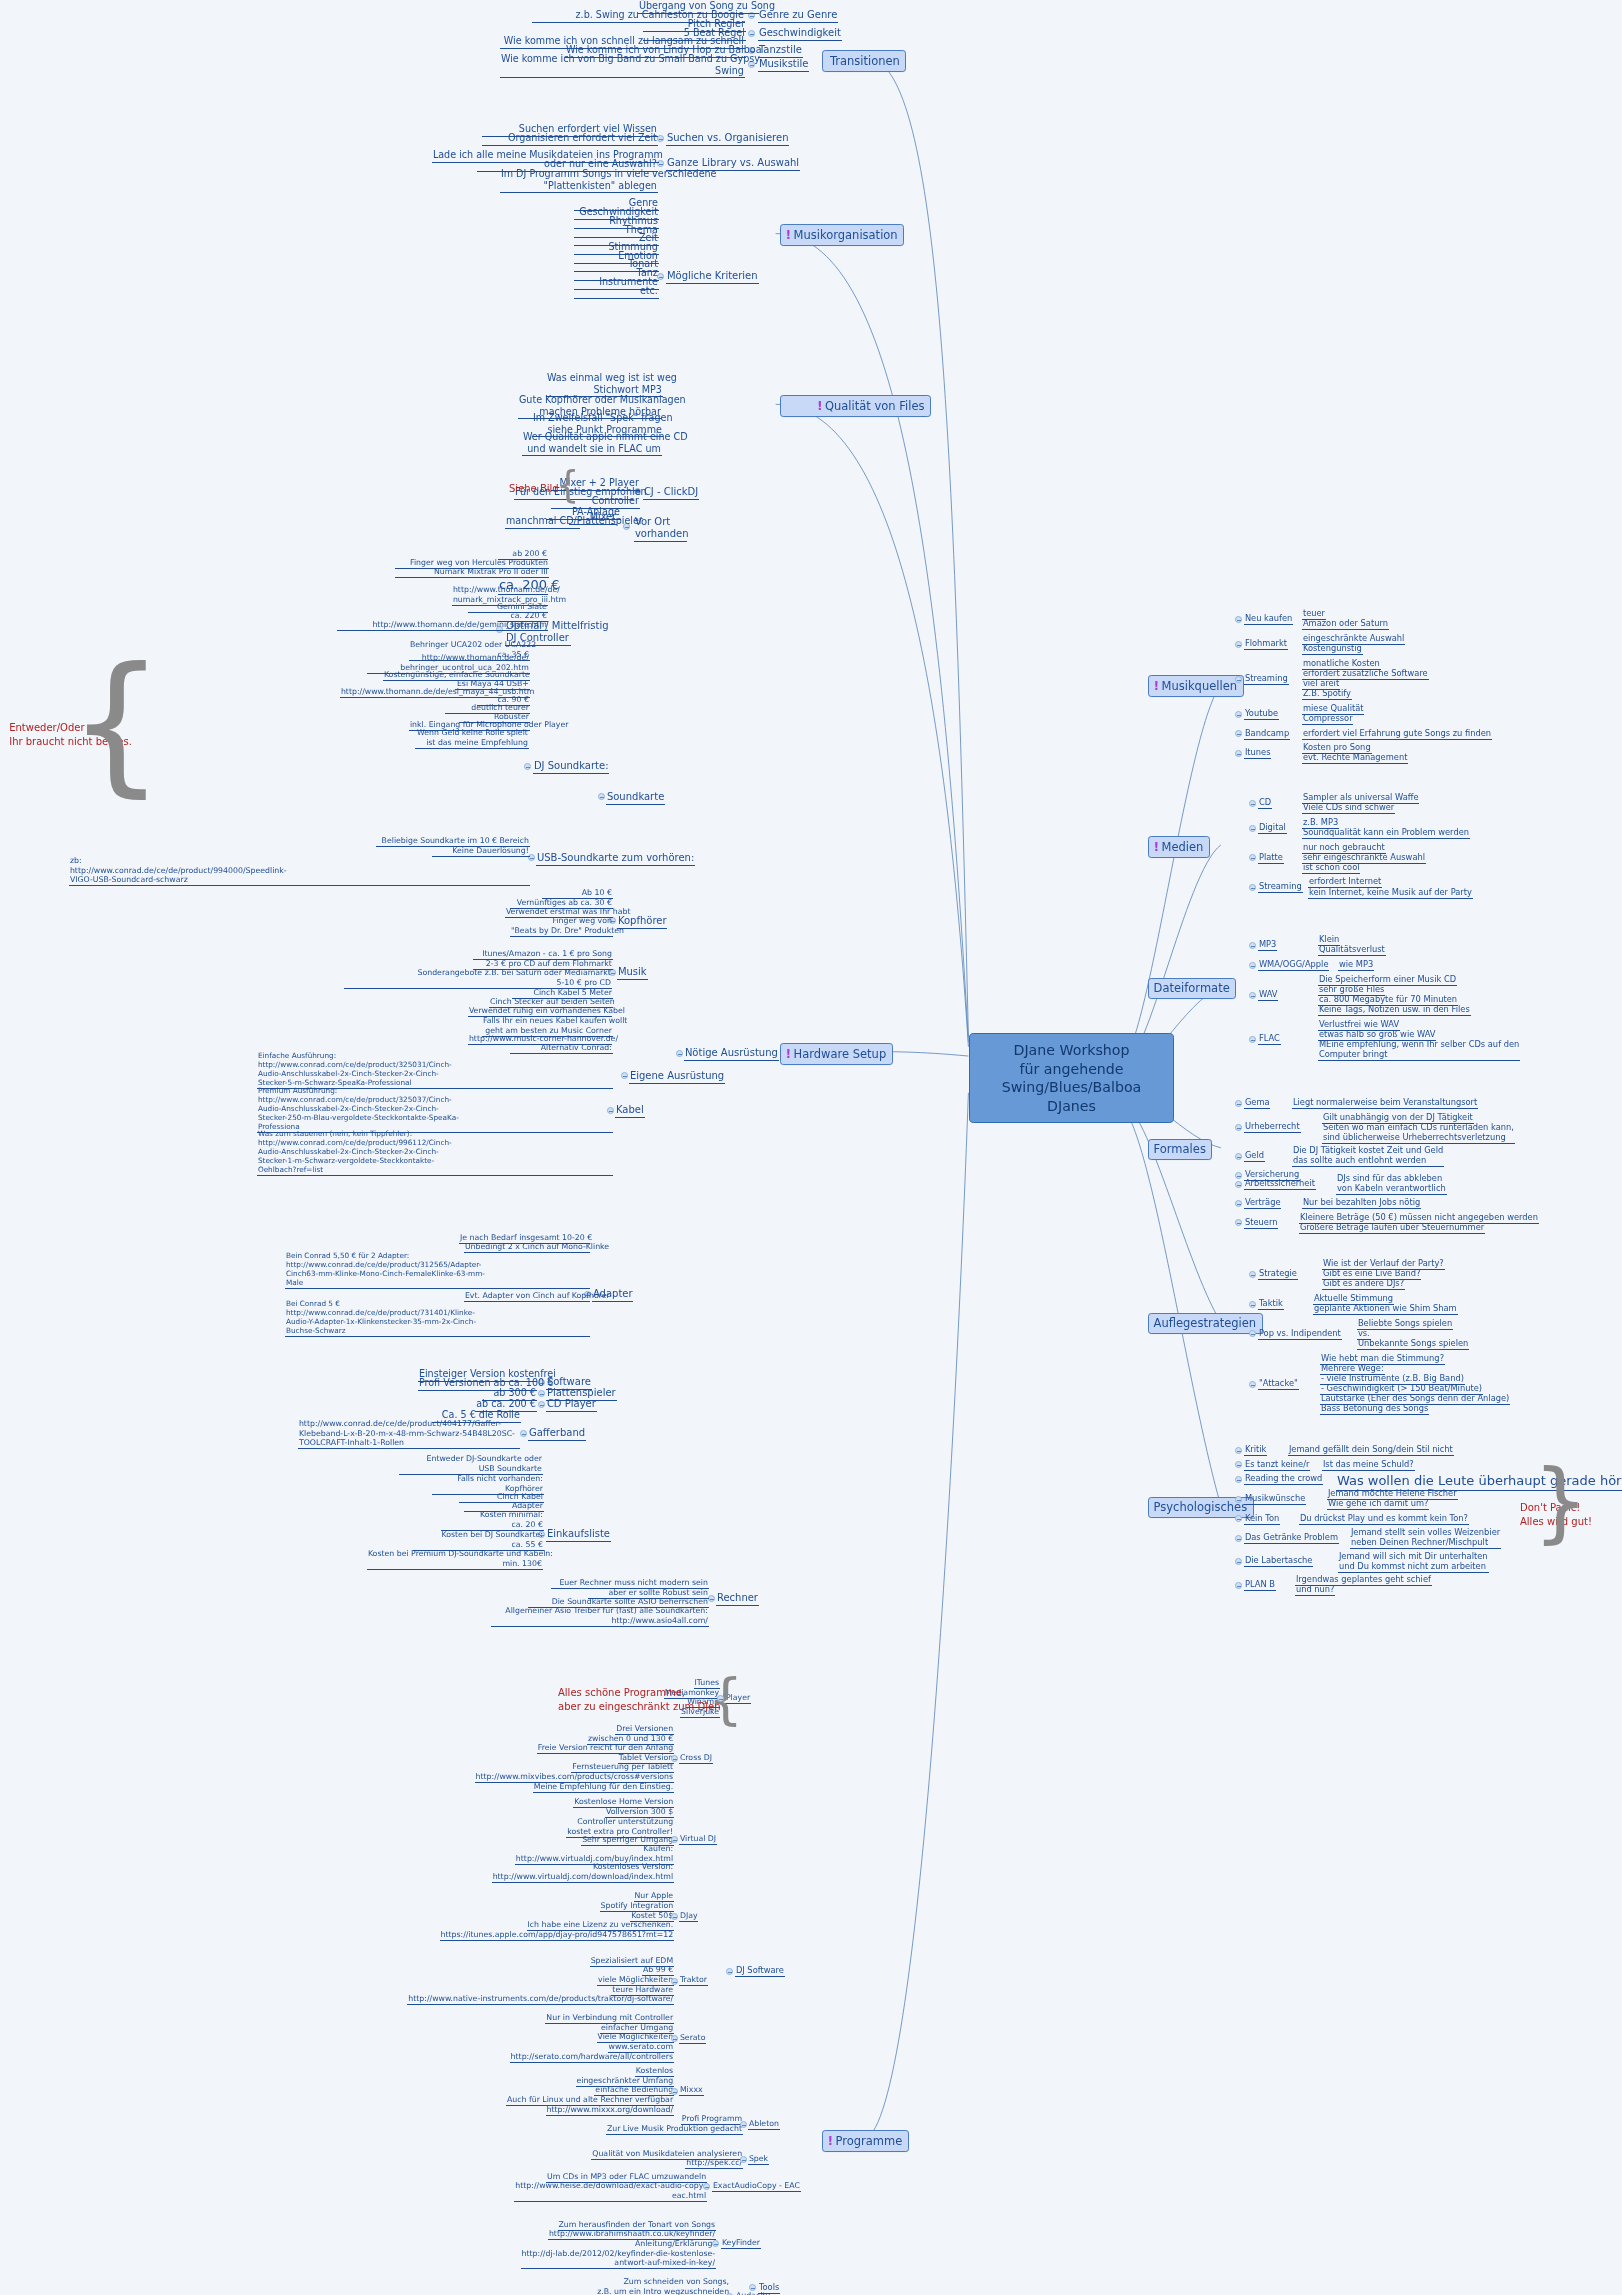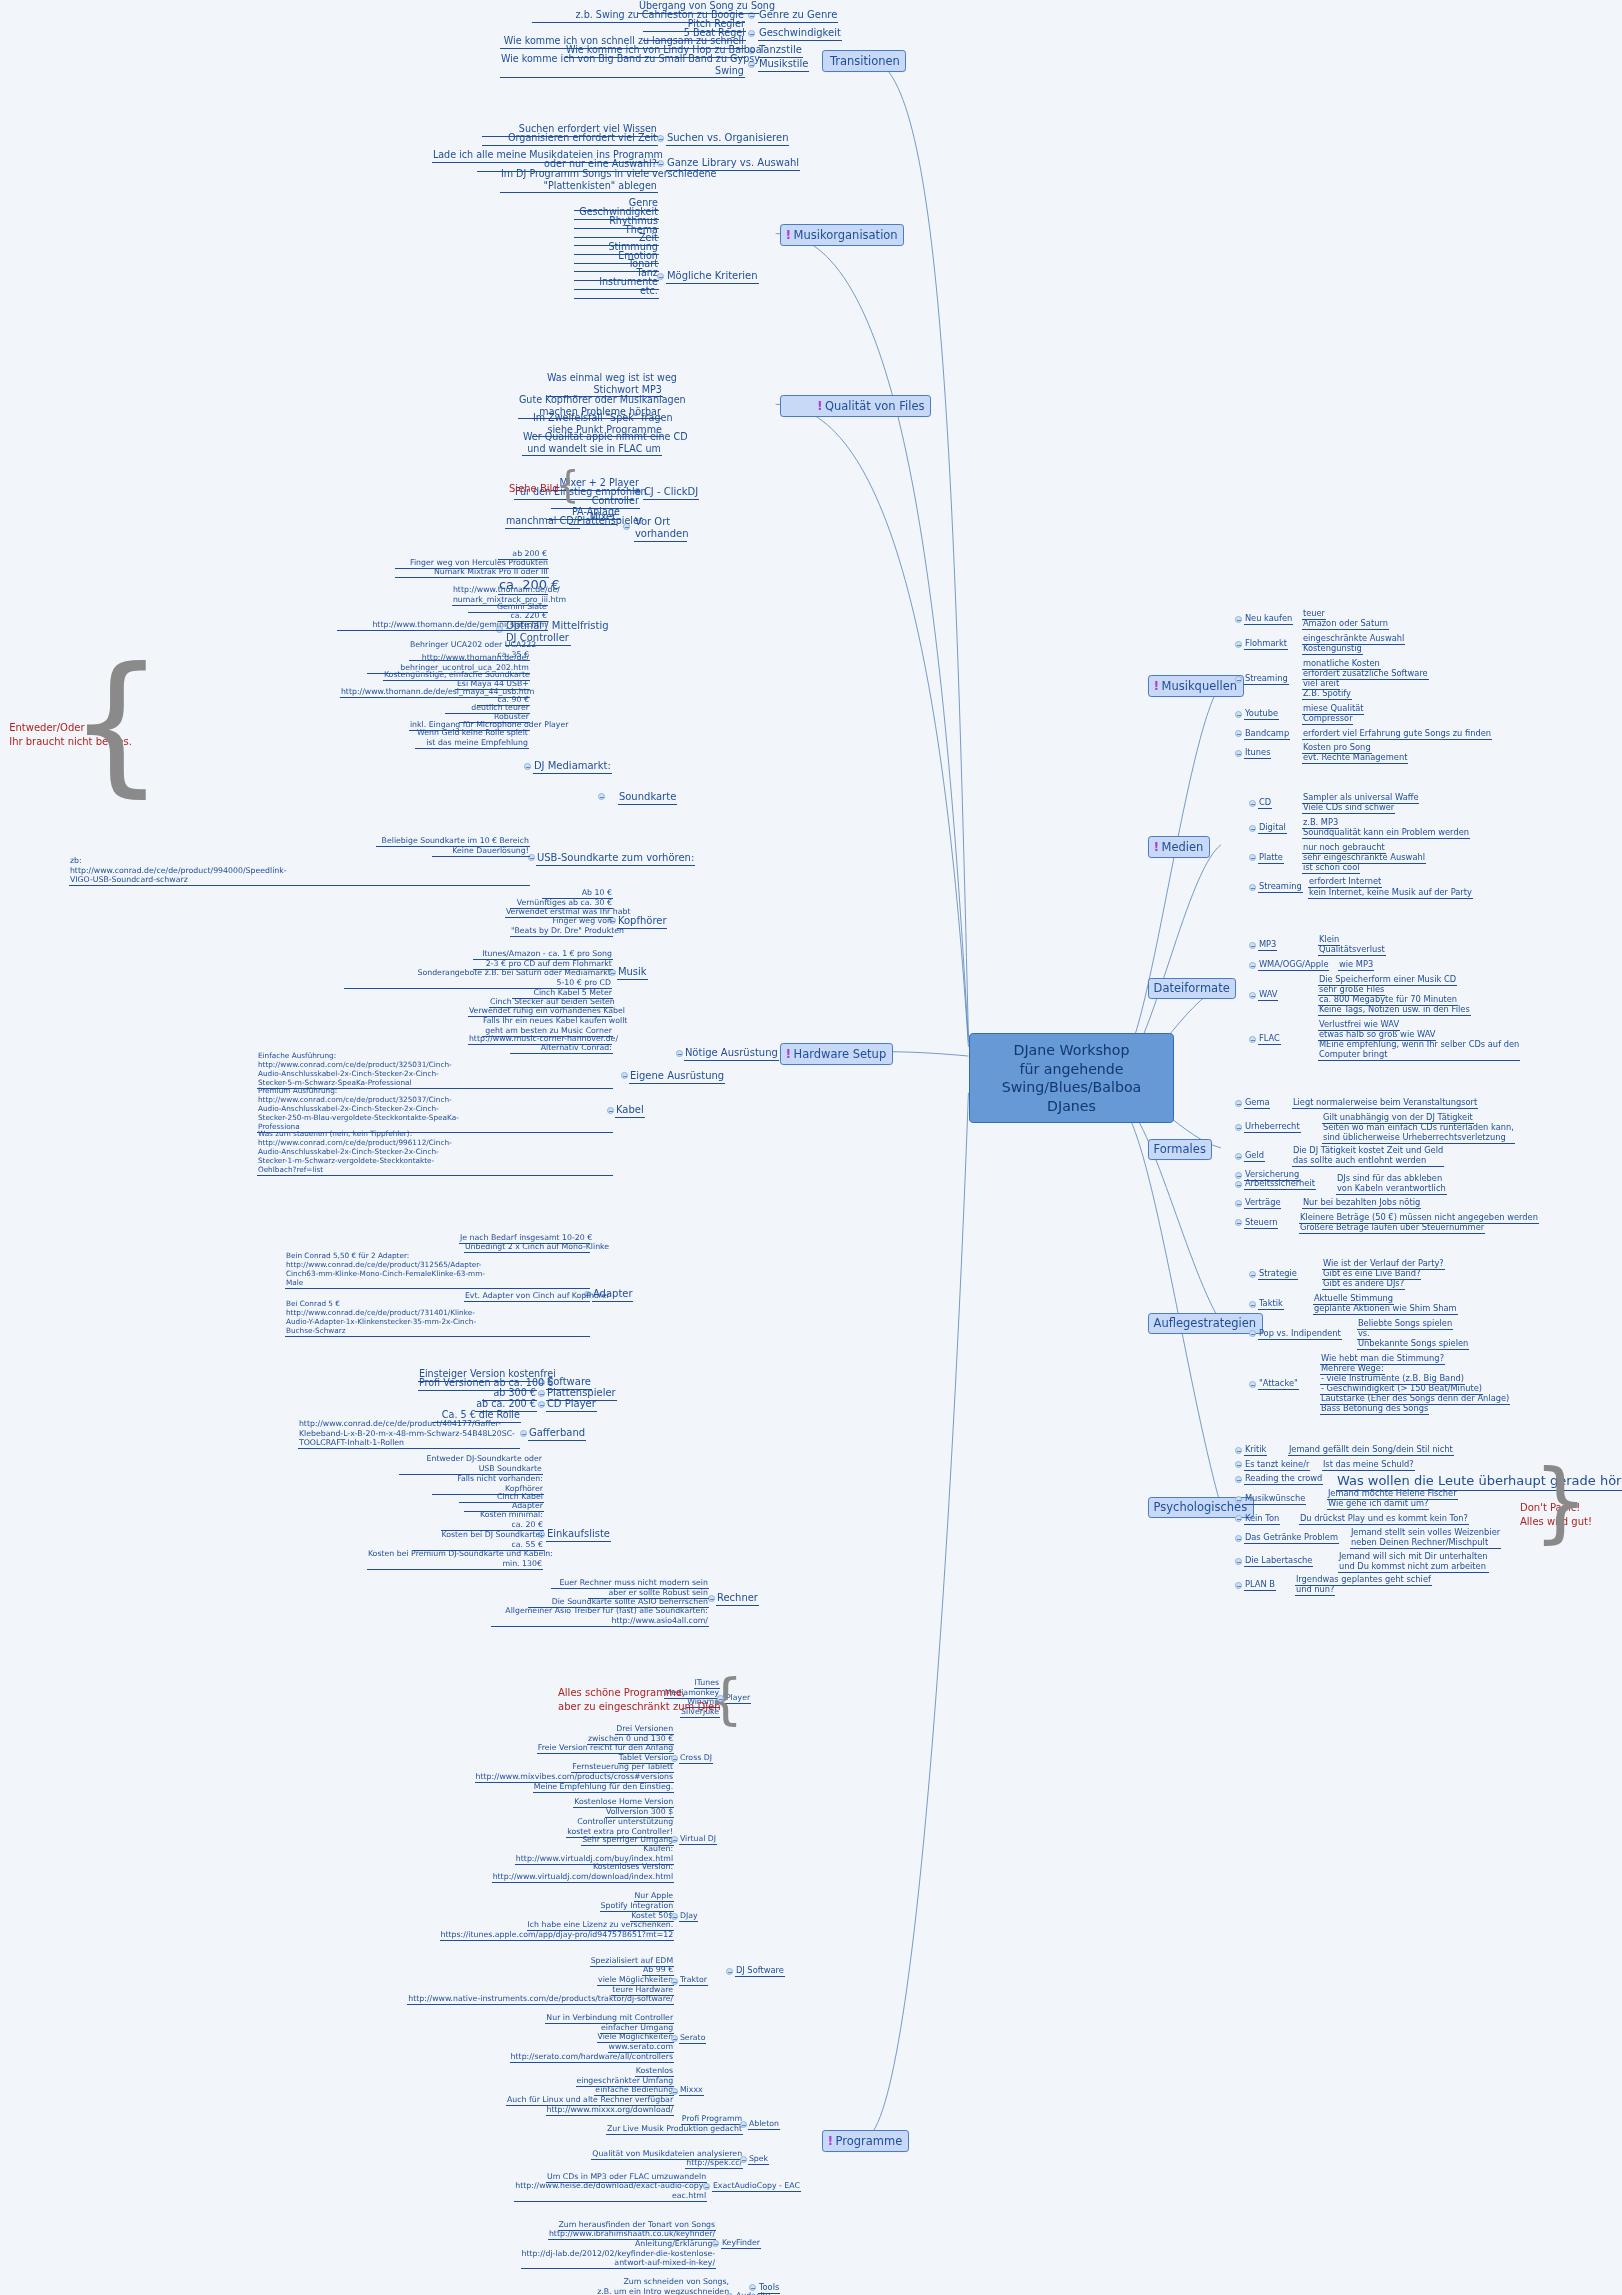--- a/index.html
+++ b/index.html
@@ -176,39 +176,39 @@
       <div class="n r" style="left: 395px; top: 558px; width: 152px; font-size: 7.8px;">Finger weg von Hercules Produkten</div>
       <div class="n r" style="left: 395px; top: 567px; width: 152px; font-size: 7.8px;">Numark Mixtrak Pro II oder III</div>
       <div class="n r" style="left: 498px; top: 577px; width: 48px; font-size: 13px;">ca. 200 €</div>
       <div class="n r" style="left: 452px; top: 585px; width: 94px; font-size: 7.8px;">http://www.thomann.de/de/
 numark_mixtrack_pro_iii.htm</div>
       <div class="n r" style="left: 468px; top: 602px; width: 78px; font-size: 7.8px;">Gemini Slate</div>
       <div class="n r" style="left: 498px; top: 611px; width: 48px; font-size: 7.8px;">ca. 220 €</div>
       <div class="n r" style="left: 337px; top: 620px; width: 209px; font-size: 7.8px;">http://www.thomann.de/de/gemini_slate.htm</div>
     </div>
 
-<div class="b l" style="left:533px;top:760px;">DJ Mediamarkt:</div>
+<div class="b l" style="left:533px;top:760px;">DJ Soundkarte:</div>
 <span class="dot" style="left:524px;top:763px;"></span>
 <div id="djsound">
       <div class="n r" style="left: 409px; top: 640px; width: 119px; font-size: 7.8px;">Behringer UCA202 oder UCA222
 ca. 35 €</div>
       <div class="n r" style="left: 367px; top: 653px; width: 161px; font-size: 7.8px;">http://www.thomann.de/de/
 behringer_ucontrol_uca_202.htm</div>
       <div class="n r" style="left: 383px; top: 670px; width: 145px; font-size: 7.8px;">Kostengünstige, einfache Soundkarte</div>
       <div class="n r" style="left: 455px; top: 679px; width: 73px; font-size: 7.8px;">Esi Maya 44 USB+</div>
       <div class="n r" style="left: 340px; top: 687px; width: 188px; font-size: 7.8px;">http://www.thomann.de/de/esi_maya_44_usb.htm</div>
       <div class="n r" style="left: 477px; top: 695px; width: 51px; font-size: 7.8px;">ca. 90 €</div>
       <div class="n r" style="left: 445px; top: 703px; width: 83px; font-size: 7.8px;">deutlich teurer</div>
       <div class="n r" style="left: 459px; top: 712px; width: 69px; font-size: 7.8px;">Robuster</div>
       <div class="n r" style="left: 409px; top: 720px; width: 119px; font-size: 7.8px;">inkl. Eingang für Microphone oder Player</div>
       <div class="n r" style="left: 415px; top: 728px; width: 112px; font-size: 7.8px;">Wenn Geld keine Rolle spielt
 ist das meine Empfehlung</div>
     </div>
 
-<div class="b l" style="left:606px;top:791px;margin-left:12px;">Soundkarte</div>
+<div class="b l" style="left:606px;top:791px;">Soundkarte</div>
 <span class="dot" style="left:598px;top:793px;"></span>
 
 <div class="b l" style="left:536px;top:852px;">USB-Soundkarte zum vorhören:</div>
 <span class="dot" style="left:528px;top:854px;"></span>
 <div id="usbsound">
       <div class="n r" style="left: 376px; top: 836px; width: 152px; font-size: 7.8px;">Beliebige Soundkarte im 10 € Bereich</div>
       <div class="n r" style="left: 432px; top: 846px; width: 96px; font-size: 7.8px;">Keine Dauerlösung!</div>
       <div class="n l" style="left: 69px; top: 856px; width: 459px; font-size: 7.8px;">zb:
 http://www.conrad.de/ce/de/product/994000/Speedlink-
 VIGO-USB-Soundcard-schwarz</div>

